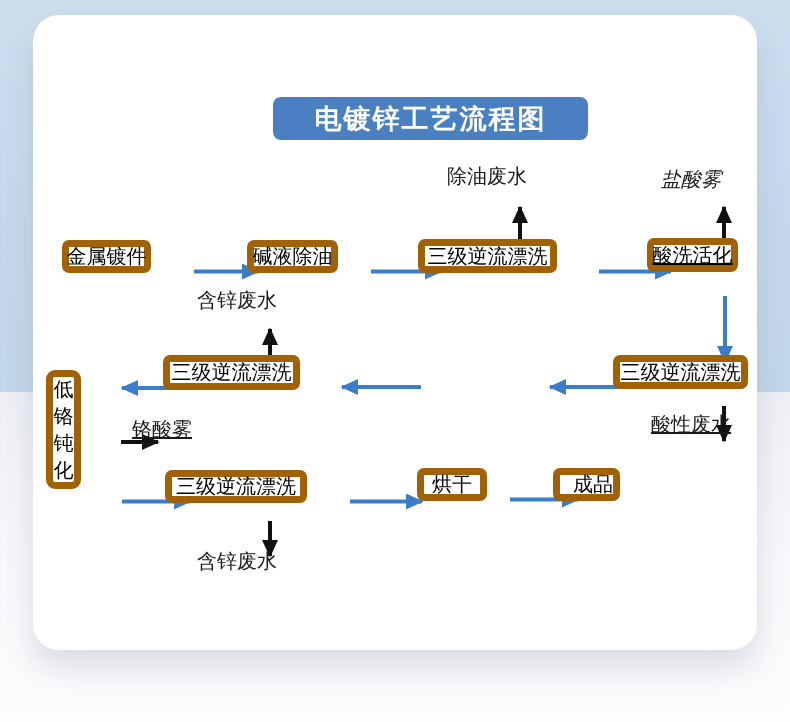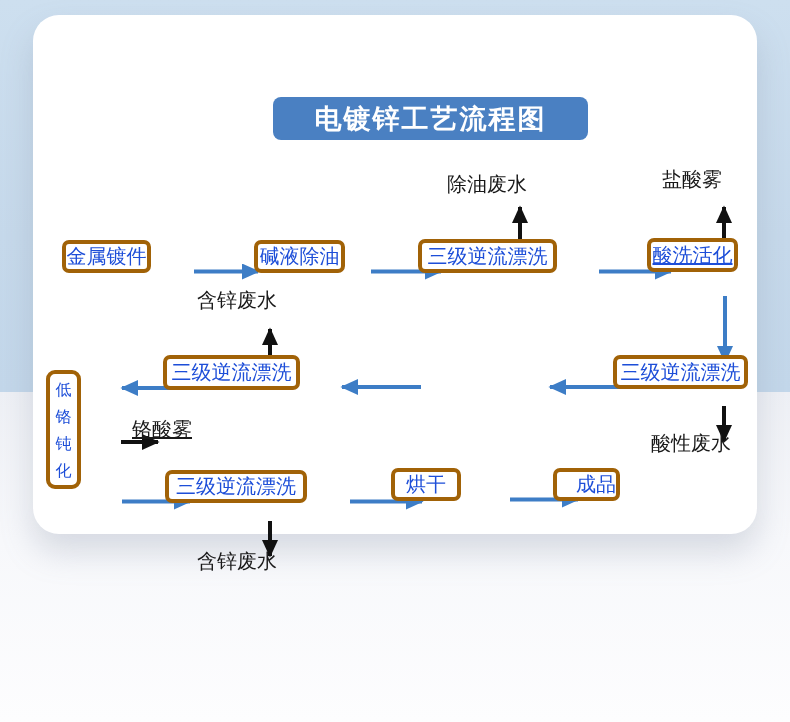--- a/index.html
+++ b/index.html
@@ -11,65 +11,65 @@
   }
   .bg-top {
     position: absolute; left: 0; top: 0; width: 790px; height: 392px;
     background: linear-gradient(180deg, #cddfef 0%, #c6d9eb 60%, #c3d7ea 100%);
   }
   .bg-bottom {
     position: absolute; left: 0; top: 392px; width: 790px; height: 330px;
     background: linear-gradient(180deg, #eef0f5 0%, #f7f8fb 45%, #fdfdfe 100%);
   }
   .card {
-    position: absolute; left: 33px; top: 15px; width: 724px; height: 519px;
+    position: absolute; left: 33px; top: 15px; width: 724px; height: 635px;
     background: #ffffff; border-radius: 26px;
     box-shadow: 0 18px 32px rgba(130, 140, 160, 0.28);
   }
   .title-badge {
     position: absolute; left: 240px; top: 82px; width: 315px; height: 43px;
     background: #4a80c2; border-radius: 8px;
     display: flex; align-items: center; justify-content: center;
     color: #ffffff; font-size: 27px; font-weight: bold; letter-spacing: 2px;
     white-space: nowrap;
   }
   .node {
     position: absolute; background: #ffffff;
-    border: 4px solid #a16207; border-radius: 7px;
+    border: 7px solid #a16207; border-radius: 7px;
     display: flex; align-items: center; justify-content: center;
-    color: #1d4ed8; font-size: 20px; white-space: nowrap;
+    color: #000000; font-size: 20px; white-space: nowrap;
   }
   
   .n-metal   { left: 62px;  top: 240px; width: 89px;  height: 33px; }
   .n-degr    { left: 238px; top: 240px; width: 91px;  height: 33px; }
   .n-rinse1  { left: 418px; top: 239px; width: 139px; height: 34px; }
   .n-acid    { left: 647px; top: 238px; width: 91px;  height: 34px; }
   
   .n-rinse2  { left: 613px; top: 355px; width: 135px; height: 34px; }
   .n-zinc    { left: 397px; top: 355px; width: 111px; height: 34px; }
   .n-rinse3  { left: 163px; top: 355px; width: 137px; height: 35px; }
   
   .n-passiv  {
     left: 46px; top: 370px; width: 35px; height: 119px;
     white-space: normal; border-radius: 9px;
   }
   .n-passiv .vtext {
     width: 20px; word-break: break-all; text-align: center;
-    line-height: 27px; font-size: 16px;
+    line-height: 27px; font-size: 20px;
   }
   
   .n-rinse4  { left: 165px; top: 470px; width: 142px; height: 33px; }
   .n-dry     { left: 397px; top: 468px; width: 70px;  height: 33px; }
   .n-prod    { left: 553px; top: 468px; width: 67px;  height: 33px; }
 
   .emission {
     position: absolute; color: #191919; font-size: 20px; white-space: nowrap;
   }
   .e-degrease { left: 447px; top: 163px; width: 80px; text-align: center; }
-  .e-hcl      { left: 660px; top: 166px; width: 62px; text-align: right; }
+  .e-hcl      { left: 660px; top: 166px; width: 62px; text-align: center; font-style: italic; }
   .e-zinc1    { left: 197px; top: 287px; width: 80px; text-align: center; }
   .e-acidic   { left: 650px; top: 430px; width: 82px; text-align: center; }
   .e-chromic  { left: 132px; top: 416px; }
   .e-zinc2    { left: 197px; top: 548px; width: 80px; text-align: center; }
 
   .arrow-layer { position: absolute; left: 0; top: 0; width: 790px; height: 722px; }
 </style>
 </head>
 <body>
 
@@ -110,21 +110,21 @@
     <line x1="270" y1="521" x2="270" y2="556" stroke="#111111" stroke-width="4" marker-end="url(#mk)"></line>
   </svg>
 
   <div class="title-badge">
     <span>电镀锌工艺流程图</span>
   </div>
 
   <div class="node n-metal" style="left:29px;top:225px;">
       <span>金属镀件</span>
     </div>
-  <div class="node n-degr" style="left:221px;top:225px;">
+  <div class="node n-degr" style="left:214px;top:225px;">
       <span>碱液除油</span>
     </div>
   <div class="node n-rinse1" style="left:385px;top:224px;">
       <span>三级逆流漂洗</span>
     </div>
   <div class="node n-acid" style="left:614px;top:223px;text-decoration:underline;">
       <span>酸洗活化</span>
     </div>
 
   <div class="node n-rinse2" style="left:580px;top:340px;">
@@ -134,27 +134,27 @@
       <span>三级逆流漂洗</span>
     </div>
 
   <div class="node n-passiv" style="left:13px;top:355px;">
       <span class="vtext">低铬钝化</span>
     </div>
 
   <div class="node n-rinse4" style="left:132px;top:455px;">
       <span>三级逆流漂洗</span>
     </div>
-  <div class="node n-dry" style="left:358px;top:453px;">
+  <div class="node n-dry" style="left:384px;top:453px;">
       <span>烘干</span>
     </div>
   <div class="node n-prod" style="left:520px;top:453px;justify-content:flex-end;">
       <span>成品</span>
     </div>
 
-  <div class="emission e-degrease" style="left:414px;top:148px;margin-top:8px;">除油废水</div>
+  <div class="emission e-degrease" style="left:414px;top:148px;">除油废水</div>
   <div class="emission e-hcl" style="left:627px;top:151px;">盐酸雾</div>
   <div class="emission e-zinc1" style="left:164px;top:272px;">含锌废水</div>
-  <div class="emission e-acidic" style="left:617px;top:415px;">酸性废水</div>
+  <div class="emission e-acidic" style="left:617px;top:396px;text-decoration:underline;">酸性废水</div>
   <div class="emission e-chromic" style="left:99px;top:401px;text-decoration:underline;">铬酸雾</div>
   <div class="emission e-zinc2" style="left:164px;top:533px;">含锌废水</div>
 
 </div>
 
 </body></html>

